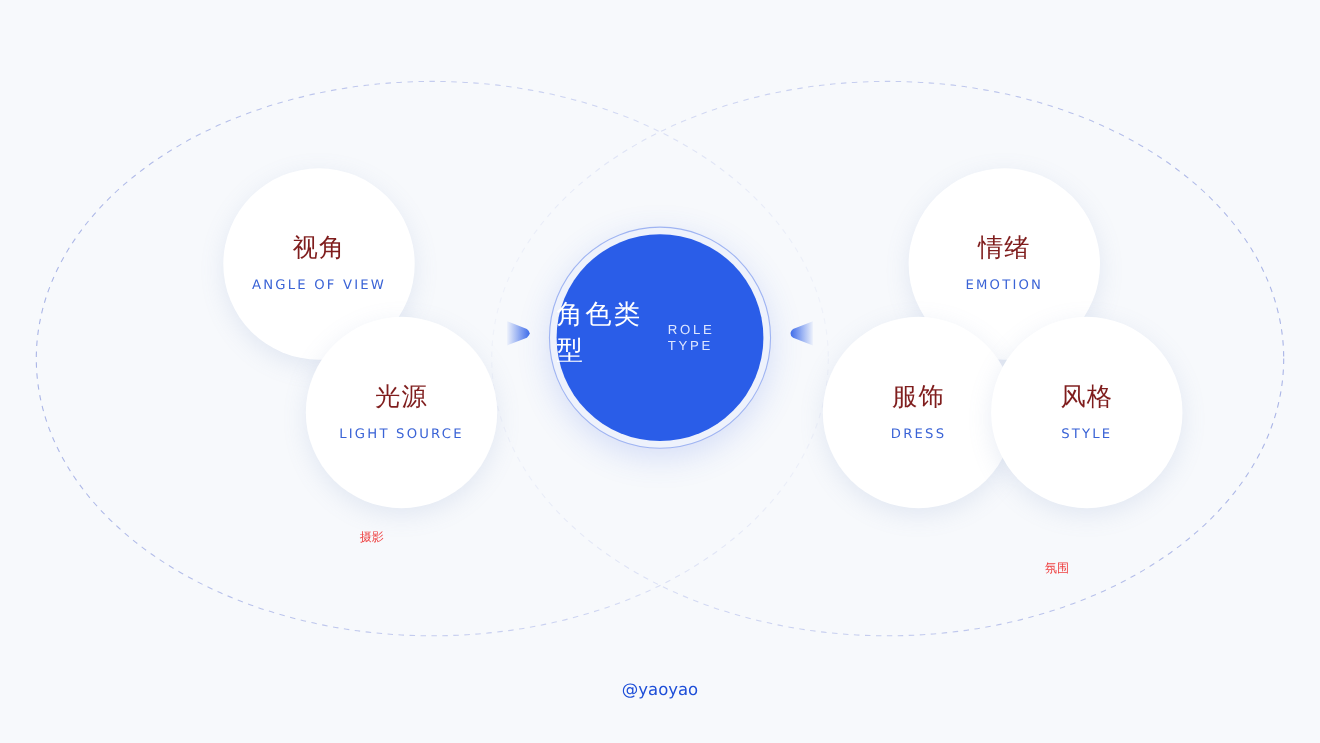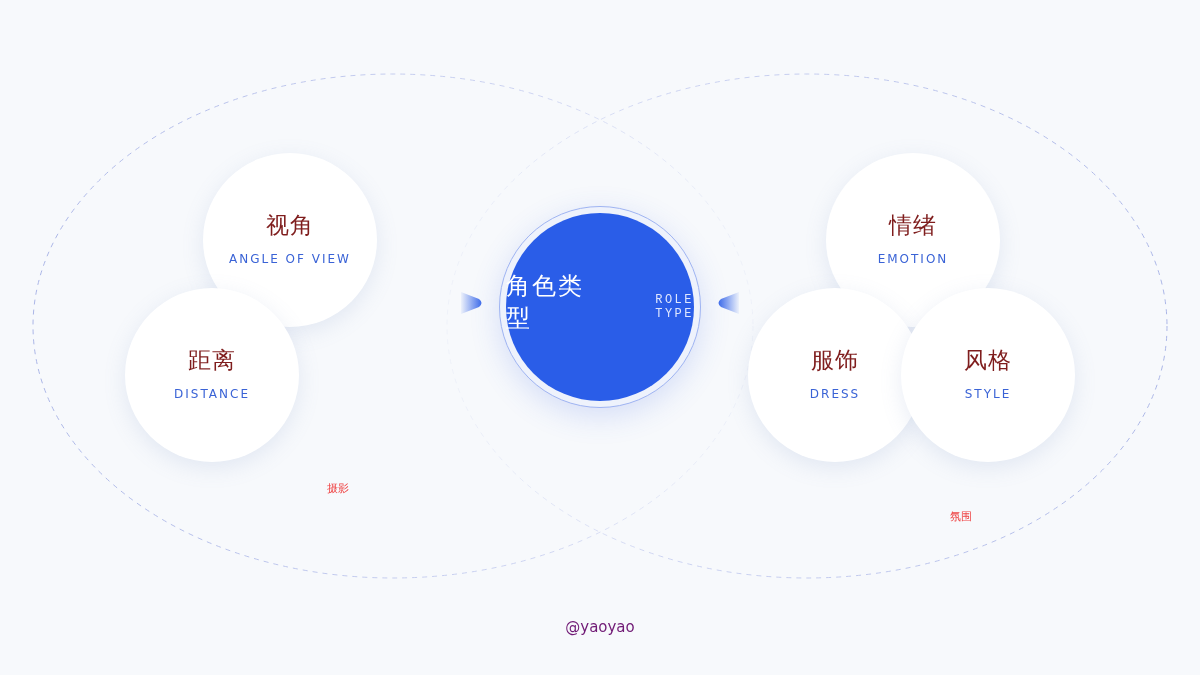--- a/index.html
+++ b/index.html
@@ -51,35 +51,35 @@
     width: 188px; height: 188px;
     border-radius: 50%;
     background: #2a5de8;
     display: flex; flex-direction: row; align-items: center; justify-content: center;
   }
   .center .zh {
     font-family: "DejaVu Sans", sans-serif;
     font-size: 24px; color: #ffffff; letter-spacing: 2px; margin-top: -10px;
   }
   .center .en {
-    font-family: Liberation Mono, monospace;
-    font-size: 12px; color: #dfe7ff; letter-spacing: 2.5px;  text-align: right;
+    font-family: Liberation Sans, sans-serif;
+    font-size: 12px; color: #dfe7ff; letter-spacing: 2.5px; 
   }
 
   .group-label {
     position: absolute;
     font-family: "DejaVu Sans", sans-serif;
     font-size: 11px; color: #ef4444;
     width: 120px; text-align: right;
   }
   .watermark {
     position: absolute; left: 0; width: 1200px; top: 618px;
     text-align: center;
     font-family: "DejaVu Sans", sans-serif;
-    font-size: 15px; color: #701a75;
+    font-size: 15px; color: #1d4ed8;
   }
 </style>
 </head>
 <body>
 
 <div class="stage">
 
   <svg class="bg" width="1200" height="675" viewBox="0 0 1200 675">
     <defs>
       <linearGradient id="fadeL" x1="0" y1="0" x2="1" y2="0">
@@ -104,23 +104,23 @@
     <ellipse cx="393" cy="326" rx="360" ry="252" fill="none" stroke="url(#fadeL)" stroke-width="1" stroke-dasharray="5 5"></ellipse>
     <ellipse cx="807" cy="326" rx="360" ry="252" fill="none" stroke="url(#fadeR)" stroke-width="1" stroke-dasharray="5 5"></ellipse>
     <path d="M461 292 L479 299 Q484 303 479 307 L461 314 Z" fill="url(#arrowL)"></path>
     <path d="M739 292 L721 299 Q716 303 721 307 L739 314 Z" fill="url(#arrowR)"></path>
   </svg>
 
   <div class="circle" style="left:203px; top:153px; z-index:1;">
     <div class="zh">视角</div>
     <div class="en">ANGLE OF VIEW</div>
   </div>
-  <div class="circle" style="left:125px; top:288px; z-index:2;">
-    <div class="zh">距离</div>
-    <div class="en">DISTANCE</div>
+  <div class="circle" style="left:278px; top:288px; z-index:3;">
+    <div class="zh">光源</div>
+    <div class="en">LIGHT SOURCE</div>
   </div>
   <div class="group-label" style="left:229px; top:481px;">摄影</div>
 
   <div class="center-halo"></div>
   <div class="center">
     <div class="zh">角色类型</div>
     <div class="en">ROLE TYPE</div>
   </div>
 
   <div class="circle" style="left:826px; top:153px; z-index:1;">

